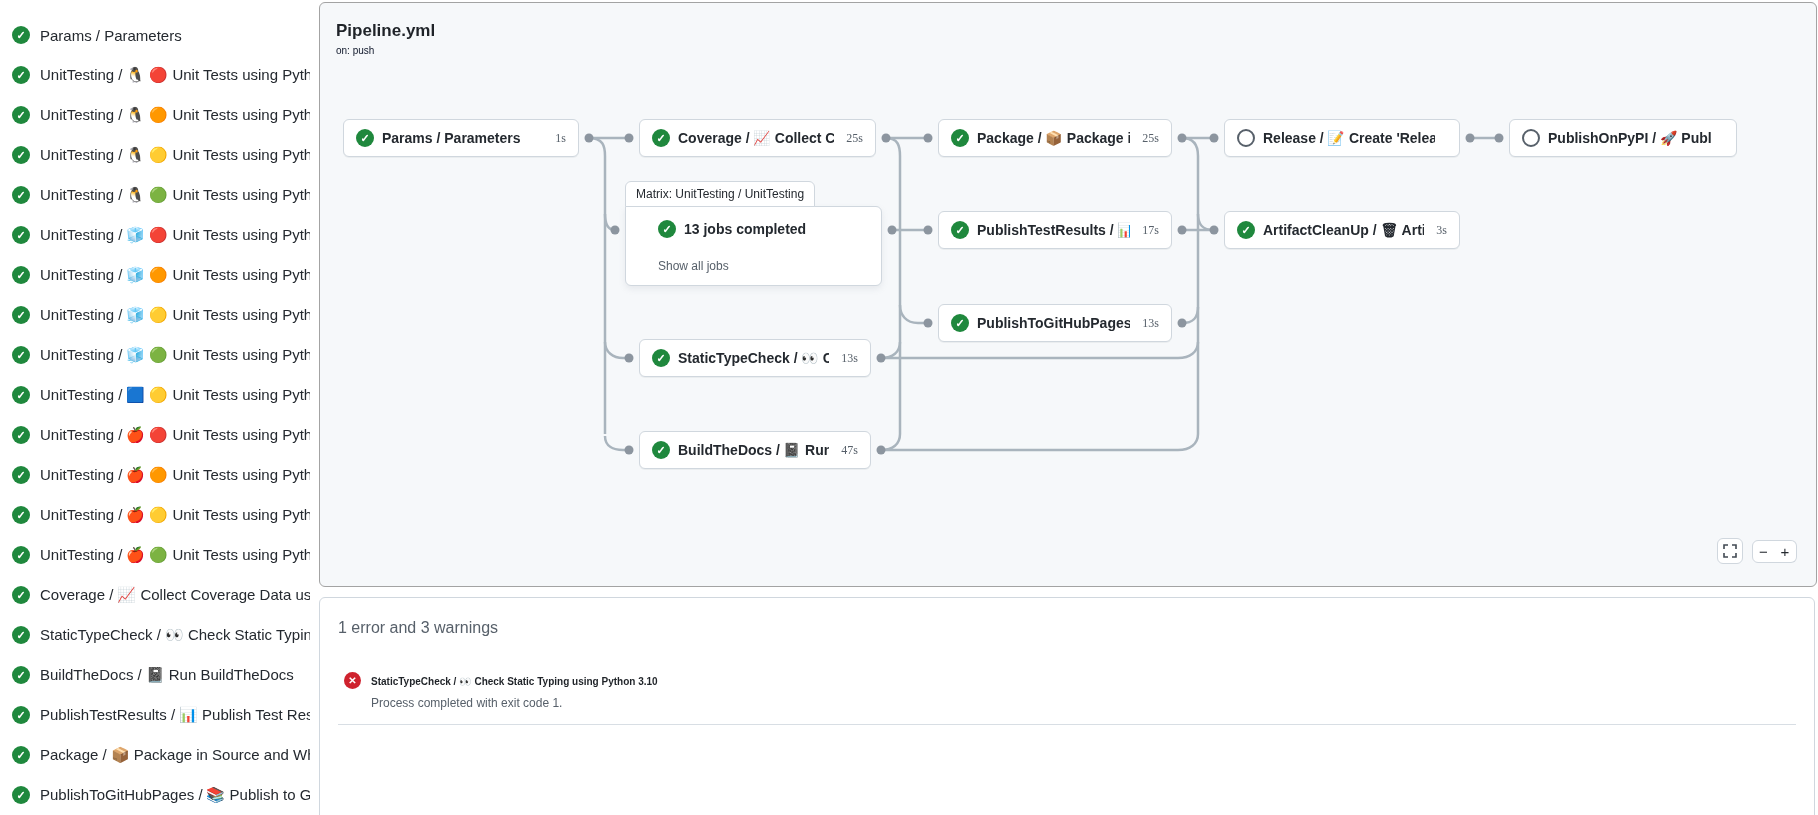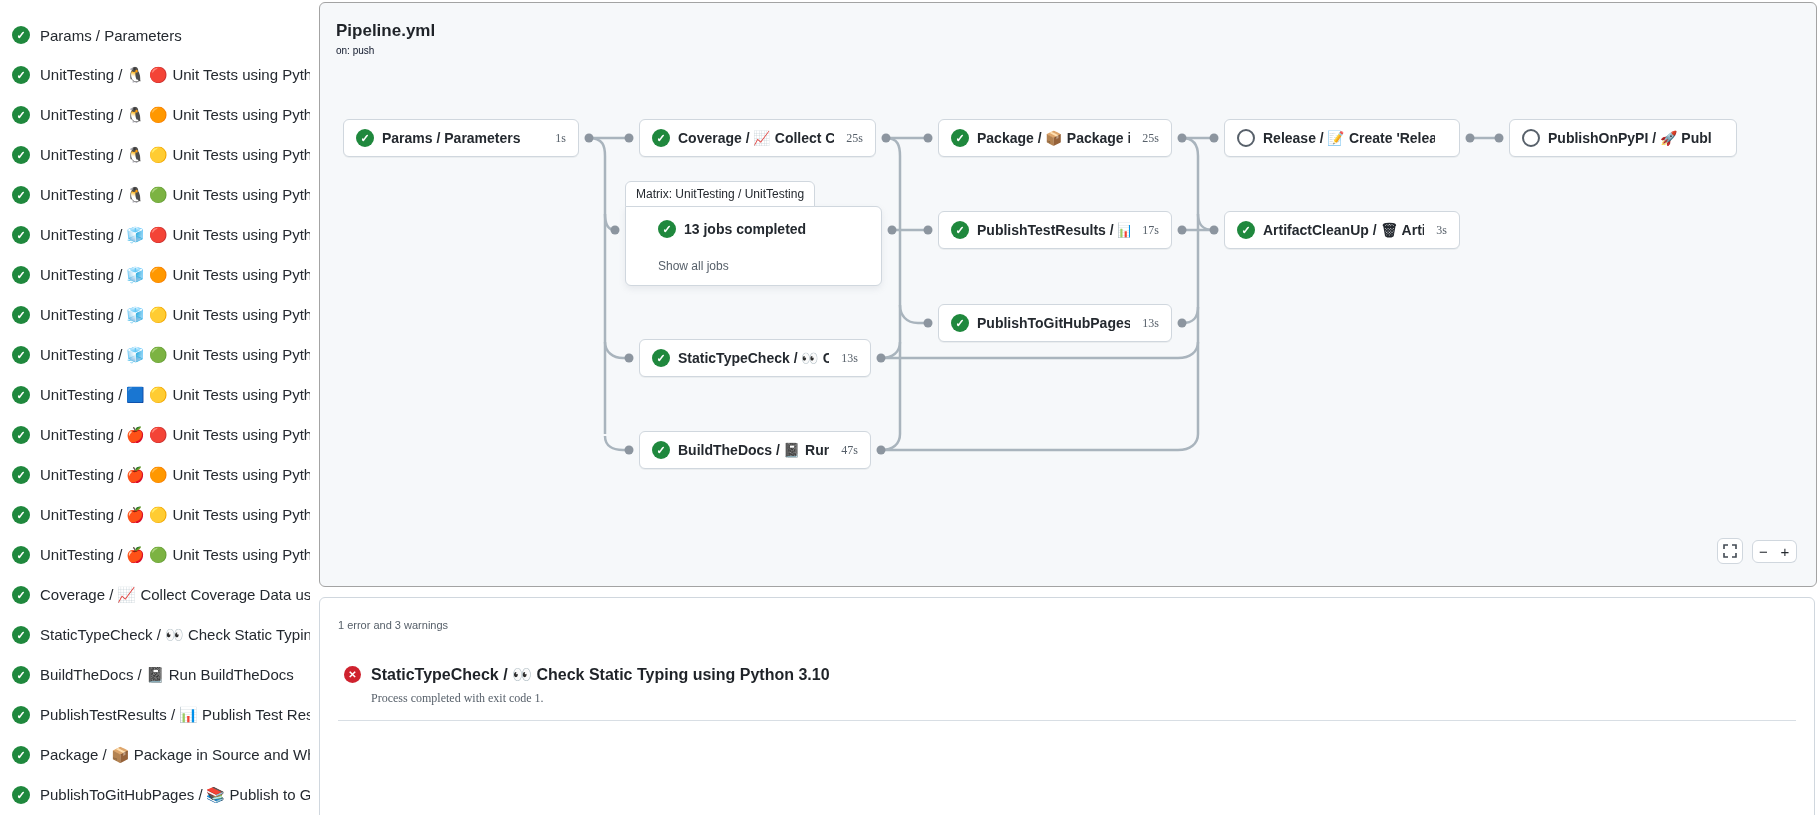--- a/index.html
+++ b/index.html
@@ -50,29 +50,29 @@
   
   .ctl{position:absolute;box-sizing:border-box;background:#fff;border:1px solid #d0d7de;
     display:flex;align-items:center;justify-content:center;cursor:pointer;color:#24292f;}
   .btn-full{left:1397px;top:535px;width:26px;height:26px;border-radius:6px;}
   .btn-minus{left:1432px;top:537px;width:23px;height:23px;border-radius:6px 0 0 6px;font-size:15px;}
   .btn-plus{left:1454px;top:537px;width:23px;height:23px;border-radius:0 6px 6px 0;border-left:none;font-size:15px;}
   
   .annotations{position:absolute;left:319px;top:597px;width:1496px;height:240px;box-sizing:border-box;
     background:#fff;border:1px solid #d0d7de;border-radius:6px;padding:16px 18px;}
   .an-title{font-size:16px;font-weight:700;color:#1f2328;}
-  .an-sub{margin-top:5px;font-size:11px;color:#57606a;}
+  .an-sub{margin-top:5px;font-size:16px;color:#57606a;}
   .an-list{margin-top:22px;}
   .an-item{display:flex;gap:10px;align-items:flex-start;padding:12px 0 14px 6px;border-bottom:1px solid #d8dee4;}
   .an-icon{width:17px;height:17px;flex:0 0 auto;margin-top:1px;display:flex;align-items:center;justify-content:center;}
   .an-icon.error{background:#cf222e;border-radius:50%;}
   .an-icon.error::after{content:"✕";color:#fff;font-size:10px;font-weight:700;line-height:1;}
   .an-icon.warning::after{content:"⚠";color:#9a6700;font-size:16px;line-height:1;}
-  .an-title-line{font-size:16px;font-weight:700;color:#1f2328;}
-  .an-msg{margin-top:7px;font-size:12px;color:#57606a;font-family:Liberation Serif, serif;}
+  .an-title-line{font-size:10px;font-weight:700;color:#1f2328;}
+  .an-msg{margin-top:7px;font-size:12px;color:#57606a;font-family:Liberation Sans, sans-serif;}
 </style>
 </head>
 <body>
 
 <aside class="sidebar">
   <div>
   <div class="sb-item">
     <span class="st-ic success"></span>
     <span class="sb-text">Params / Parameters</span>
   </div>

